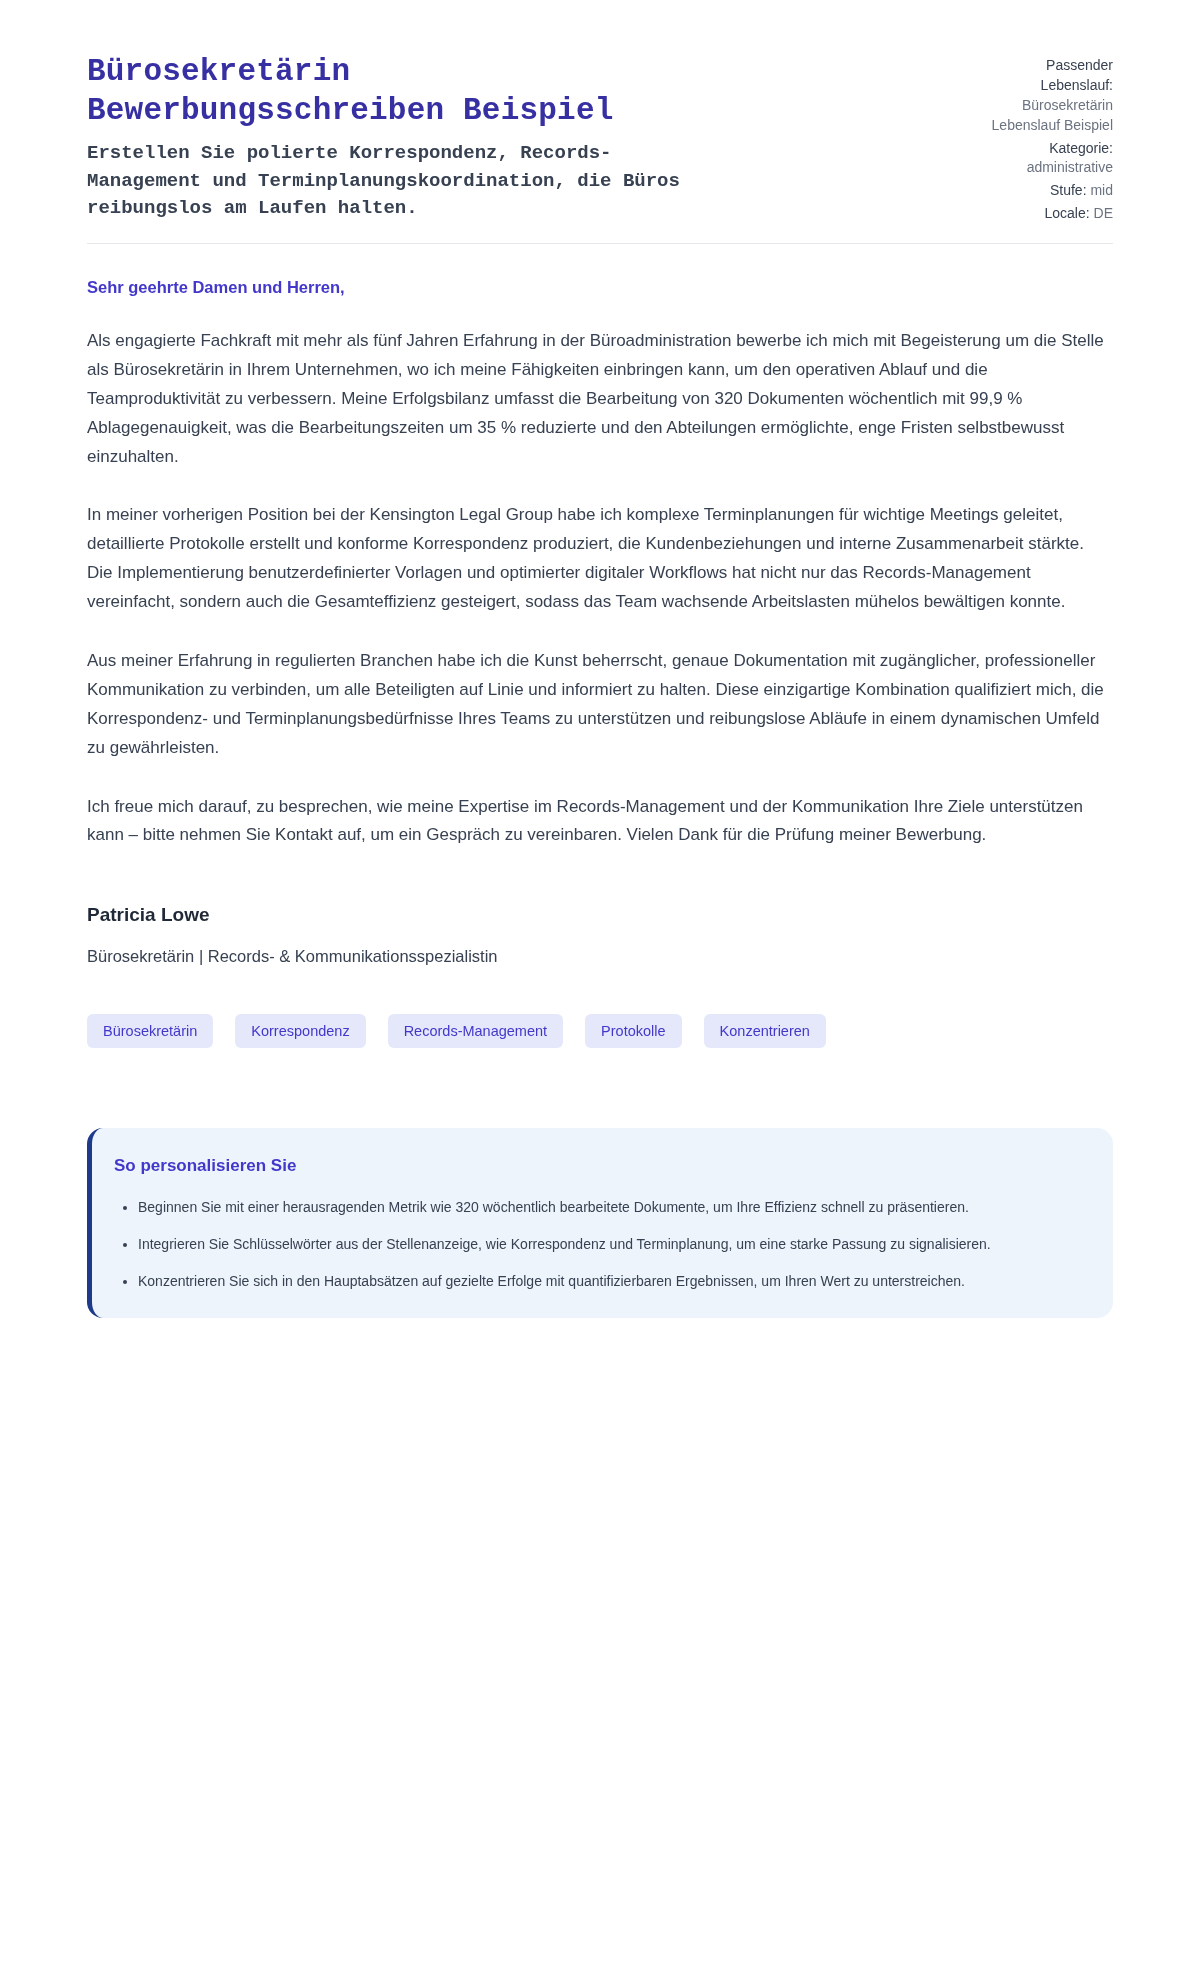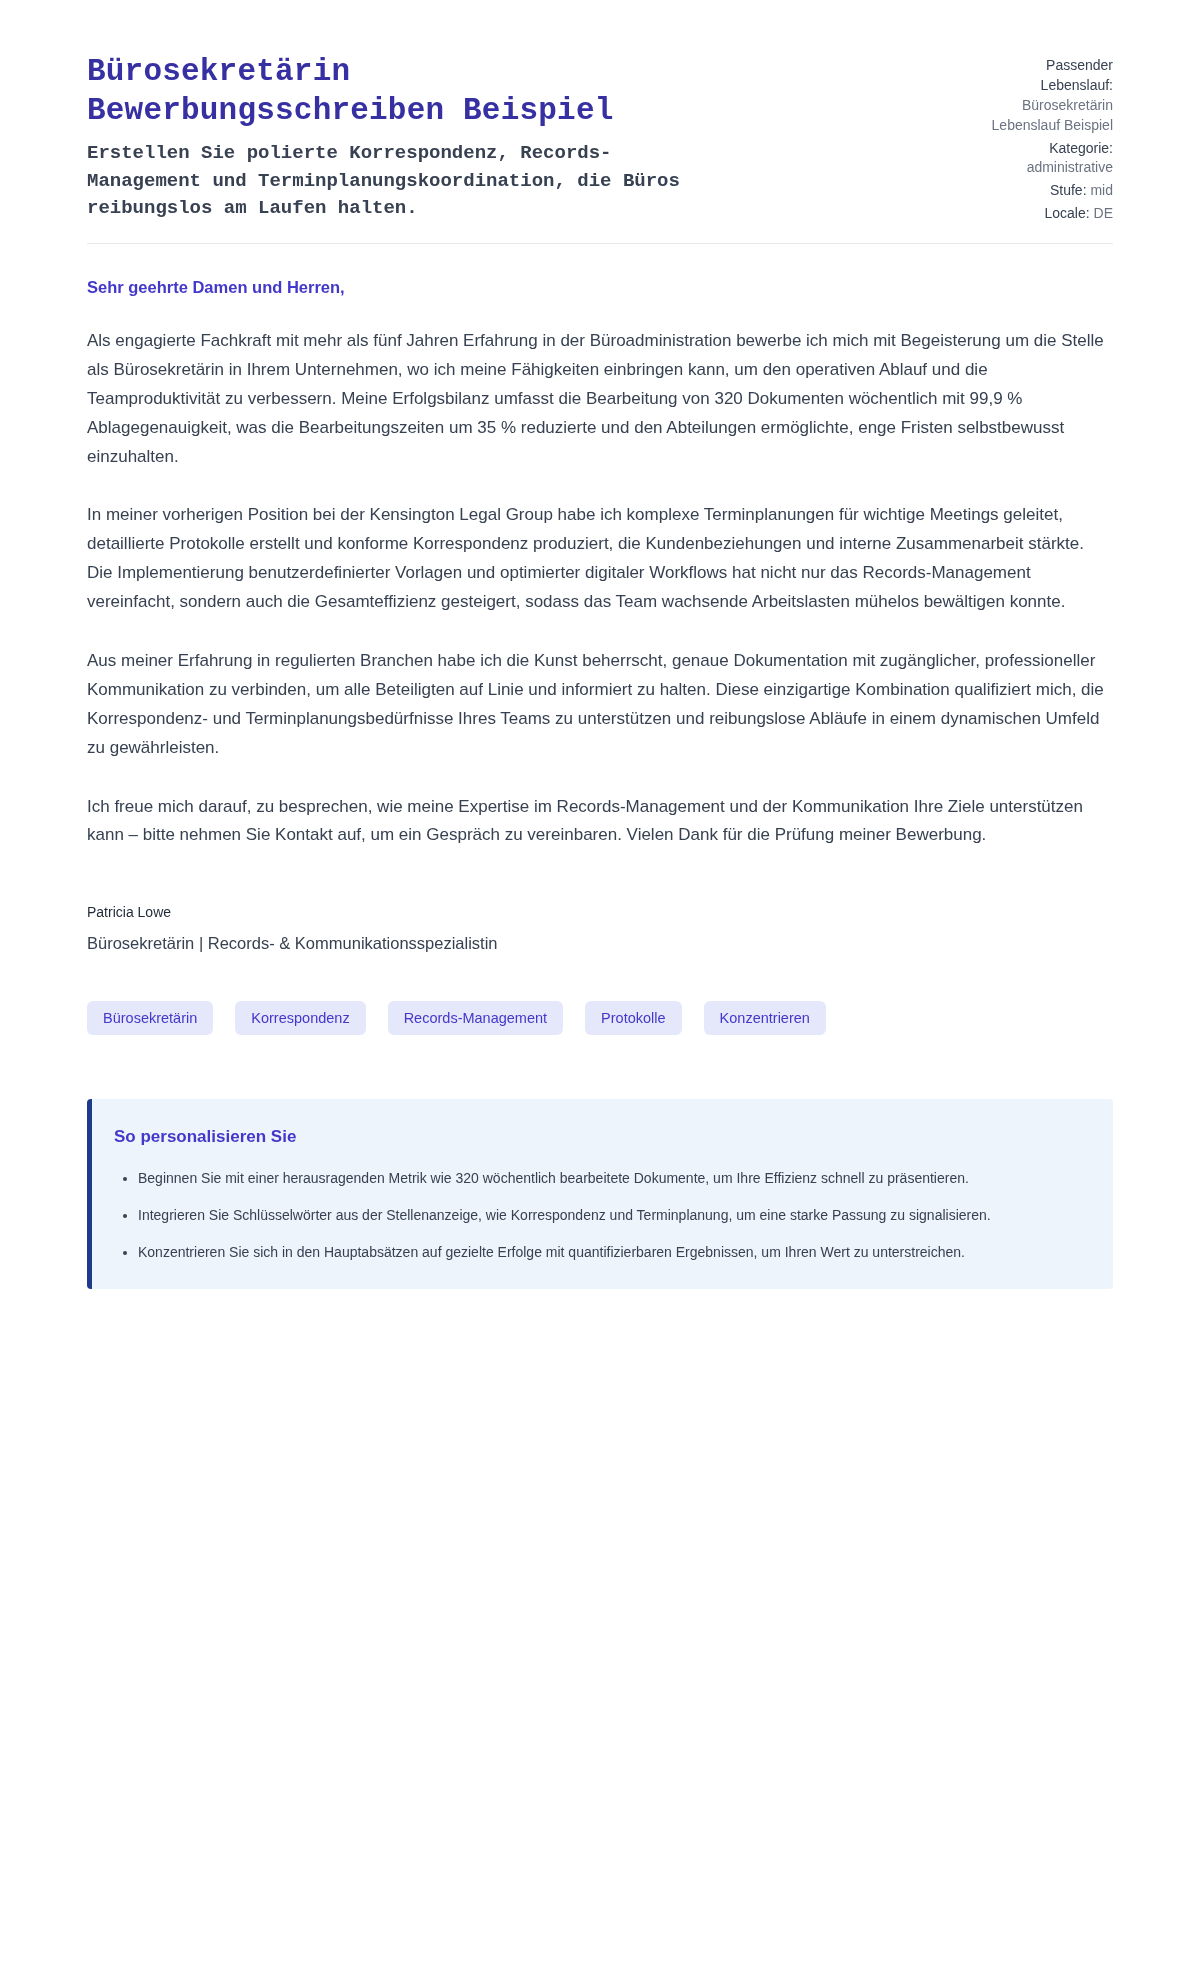--- a/index.html
+++ b/index.html
@@ -36,37 +36,37 @@
   
   .letter { margin-top:34px; }
   .salutation {
     color:var(--salutation,#4338ca); font-weight:700;
     font-size:16.5px; margin-bottom:30px;
   }
   .body-para {
     font-size:17px; line-height:1.7; color:#374151; margin-bottom:30px;
   }
   .signature { margin-top:54px; }
-  .signature-name { font-size:14px; font-weight:400; color:#1f2937; }
-  .signature-title { margin-top:14px; font-size:16.5px; color:#374151; }
+  .signature-name { font-size:19px; font-weight:700; color:#1f2937; }
+  .signature-title { margin-top:21px; font-size:16.5px; color:#374151; }
 
   
   .tags { margin-top:48px; display:flex; gap:22px; flex-wrap:wrap; }
   .tag {
     display:inline-block; background:var(--tag-bg,#e5e7fb);
     color:var(--tag-text,#4338ca); font-size:14.5px;
     padding:9px 16px; border-radius:6px; cursor:pointer; user-select:none;
   }
 
   
   .tips {
-    margin-top:64px;
+    margin-top:80px;
     background:var(--tips-bg,#edf4fc);
     border-left:5px solid var(--tips-border,#1e3a8a);
-    border-radius:4px;
+    border-radius:16px;
     padding:28px 30px 26px 22px;
   }
   .tips-title {
     color:var(--salutation,#4338ca); font-weight:700;
     font-size:17px; margin-bottom:20px;
   }
   .tips ul { list-style:disc; padding-left:24px; }
   .tips li {
     font-size:14px; line-height:1.62; color:#374151; margin-bottom:14px;
   }

